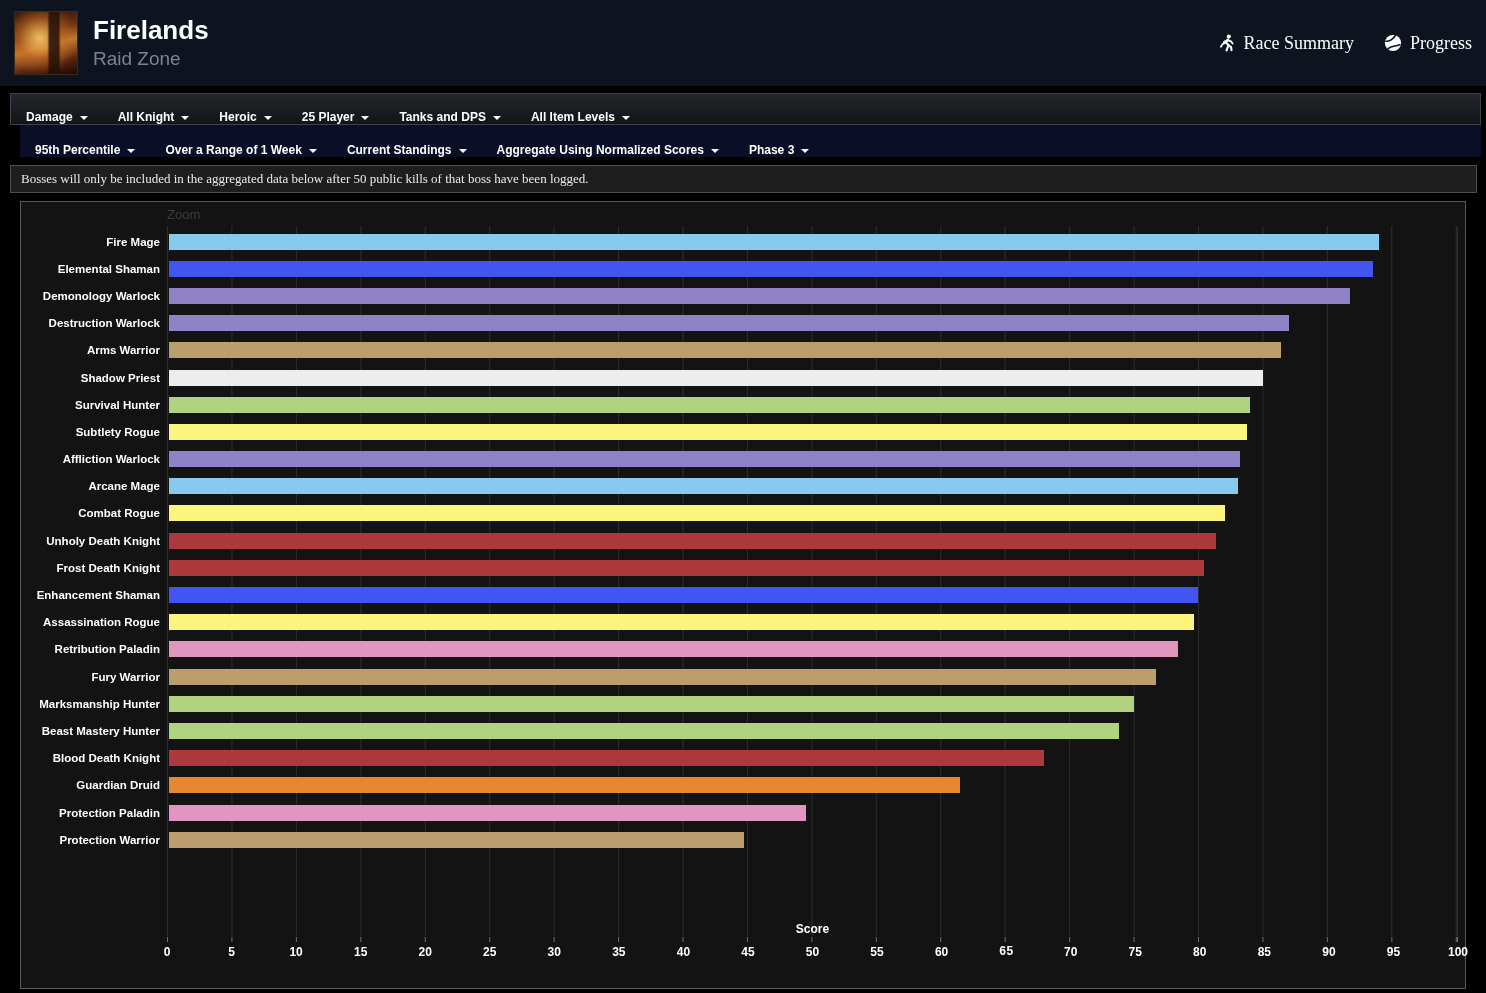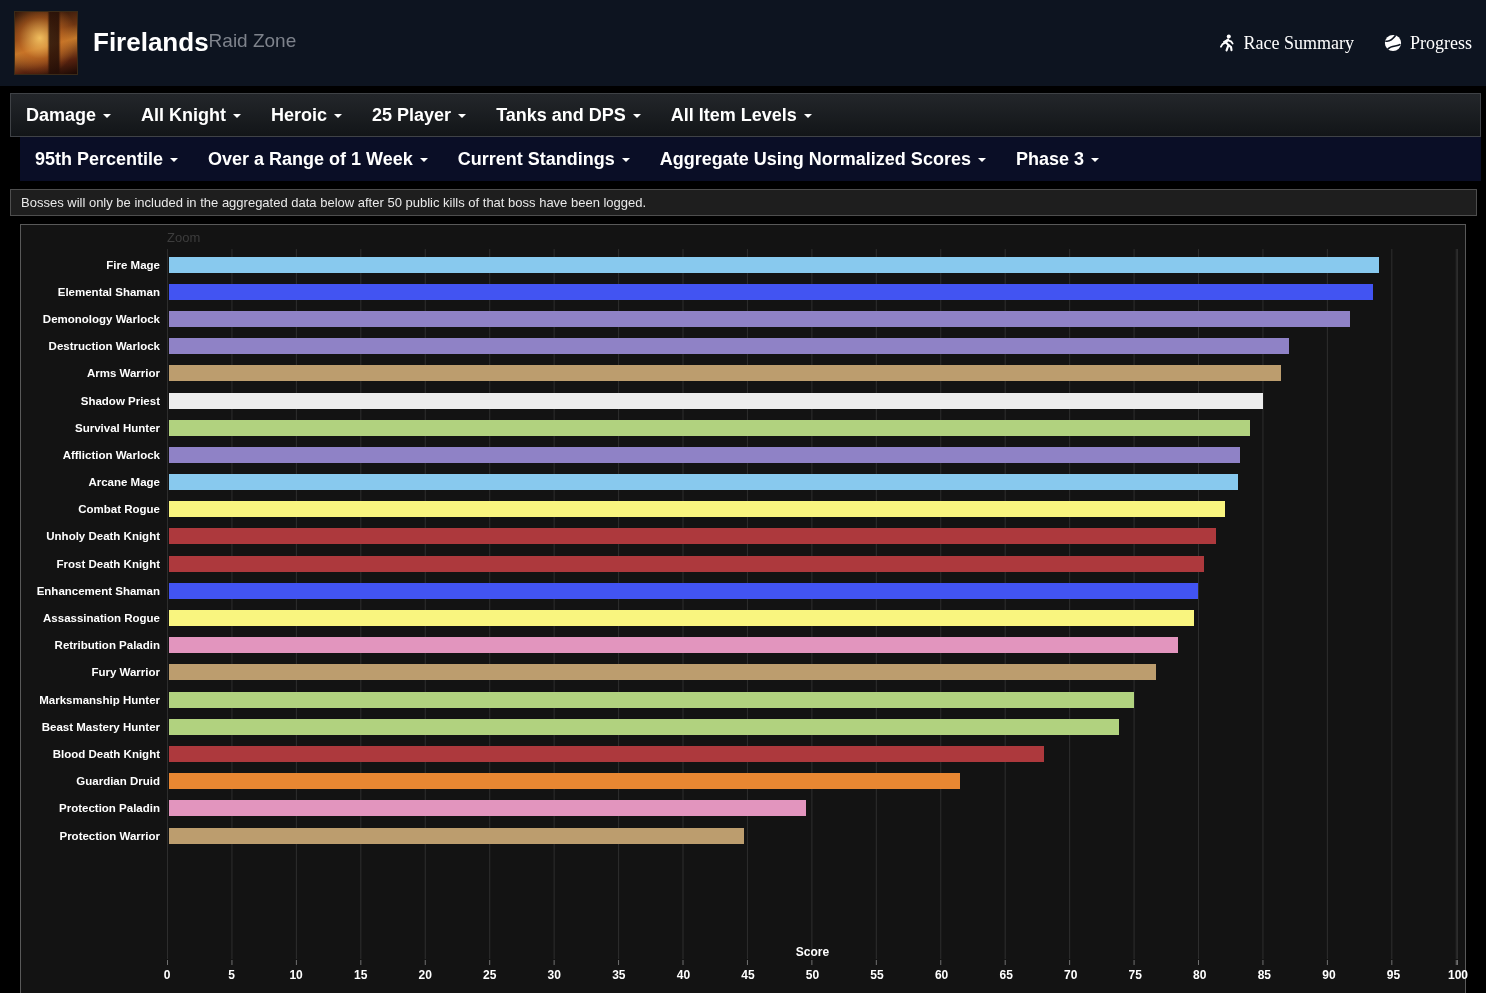--- a/index.html
+++ b/index.html
@@ -5,37 +5,37 @@
   html,body{margin:0;padding:0;background:#000;width:1486px;height:993px;overflow:hidden;
     font-family:"Liberation Sans",sans-serif;-webkit-font-smoothing:antialiased;}
 
   
   .page-header{height:86px;background:#0d1420;display:flex;align-items:center;padding:0 14px;box-sizing:border-box;}
   .zone-logo{width:64px;height:64px;margin-right:15px;border:1px solid #3a2a18;box-sizing:border-box;
     background:
       linear-gradient(90deg, rgba(30,12,6,0) 52%, rgba(35,14,7,.85) 56%, rgba(35,14,7,.85) 70%, rgba(30,12,6,0) 74%),
       radial-gradient(circle at 40% 42%, rgba(245,196,98,.95), rgba(205,110,35,.55) 40%, rgba(120,50,18,0) 72%),
       linear-gradient(165deg,#241009 6%,#6d3512 36%,#c27a2c 54%,#57220f 80%,#190905 100%);}
-  .titles{display:flex;flex-direction:row;justify-content:center;}
+  .titles{display:flex;flex-direction:column;justify-content:center;}
   .zone-title{color:#fff;font-size:26px;font-weight:bold;line-height:1.15;}
   .zone-subtitle{color:#7e838c;font-size:19px;margin-top:2px;}
   .header-links{margin-left:auto;display:flex;align-items:center;gap:30px;}
   .hlink{display:flex;align-items:center;gap:8px;color:#fff;font-size:18px;cursor:pointer;font-family:Liberation Serif, serif;}
   .hicon{display:inline-flex;width:18px;height:18px;}
 
   
-  .toolbar{height:44px;display:flex;align-items:center;font-size:18px;font-weight:bold;color:#fff;box-sizing:border-box;}
+  .toolbar{height:32px;display:flex;align-items:flex-end;font-size:12px;font-weight:bold;color:#fff;box-sizing:border-box;}
   .toolbar-primary{margin:7px 5px 0 10px;background:linear-gradient(#23262a,#121518);border:1px solid #3f4246;}
   .toolbar-secondary{margin:0 5px 0 20px;background:#0a0e26;}
   .tb-item{display:flex;align-items:center;gap:7px;padding:0 15px;cursor:pointer;white-space:nowrap;}
   .caret{width:0;height:0;border-left:4px solid transparent;border-right:4px solid transparent;border-top:4px solid #fff;margin-top:2px;}
 
   
   .notice{margin:8px 9px 0 10px;background:#1e1e1e;border:1px solid #4e4e4e;color:#e9e9e9;
-    font-size:13px;padding:5px 10px;}
+    font-size:13px;padding:5px 10px;font-family:Liberation Serif, serif;}
 
   
   .chart-panel{position:relative;margin:8px 20px 0 20px;height:788px;background:#131313;
     border:1px solid #595959;box-sizing:border-box;}
   .zoom-label{position:absolute;left:146px;top:5px;color:#3d3d3d;font-size:13px;}
   .grid-layer{position:absolute;left:146px;right:7px;top:24px;height:710px;
     background-image:linear-gradient(to left,#2d2d2d 1px,transparent 1px);
     background-size:calc(100%/20) 100%;
     border-left:1px solid #2d2d2d;border-right:1px solid #2d2d2d;}
   .chart-rows{position:absolute;left:0;right:7px;top:26px;}
@@ -179,20 +179,26 @@
           <div class="cbar" style="width: 84.9%; background: rgb(237, 237, 237);"></div>
         </div>
       </div>
       <div class="crow">
         <div class="clabel">Survival Hunter</div>
         <div class="ctrack">
           <div class="cbar" style="width: 83.9%; background: rgb(177, 210, 127);"></div>
         </div>
       </div>
       <div class="crow">
+        <div class="clabel">Subtlety Rogue</div>
+        <div class="ctrack">
+          <div class="cbar" style="width: 83.6%; background: rgb(249, 245, 127);"></div>
+        </div>
+      </div>
+      <div class="crow">
         <div class="clabel">Affliction Warlock</div>
         <div class="ctrack">
           <div class="cbar" style="width: 83.1%; background: rgb(143, 130, 198);"></div>
         </div>
       </div>
       <div class="crow">
         <div class="clabel">Arcane Mage</div>
         <div class="ctrack">
           <div class="cbar" style="width: 82.9%; background: rgb(136, 201, 238);"></div>
         </div>
@@ -284,21 +290,21 @@
       <span class="xtick" style="left: 15%;">15</span>
       <span class="xtick" style="left: 20%;">20</span>
       <span class="xtick" style="left: 25%;">25</span>
       <span class="xtick" style="left: 30%;">30</span>
       <span class="xtick" style="left: 35%;">35</span>
       <span class="xtick" style="left: 40%;">40</span>
       <span class="xtick" style="left: 45%;">45</span>
       <span class="xtick" style="left: 50%;">50</span>
       <span class="xtick" style="left: 55%;">55</span>
       <span class="xtick" style="left: 60%;">60</span>
-      <span class="xtick" style="left: 65%;">65</span>
+      <span class="xtick" style="left: 65%; font-family: Liberation Mono, monospace;">65</span>
       <span class="xtick" style="left: 70%;">70</span>
       <span class="xtick" style="left: 75%;">75</span>
       <span class="xtick" style="left: 80%;">80</span>
       <span class="xtick" style="left: 85%;">85</span>
       <span class="xtick" style="left: 90%;">90</span>
       <span class="xtick" style="left: 95%;">95</span>
       <span class="xtick" style="left: 100%;">100</span>
     </div>
   <div class="x-title">Score</div>
 </div>

